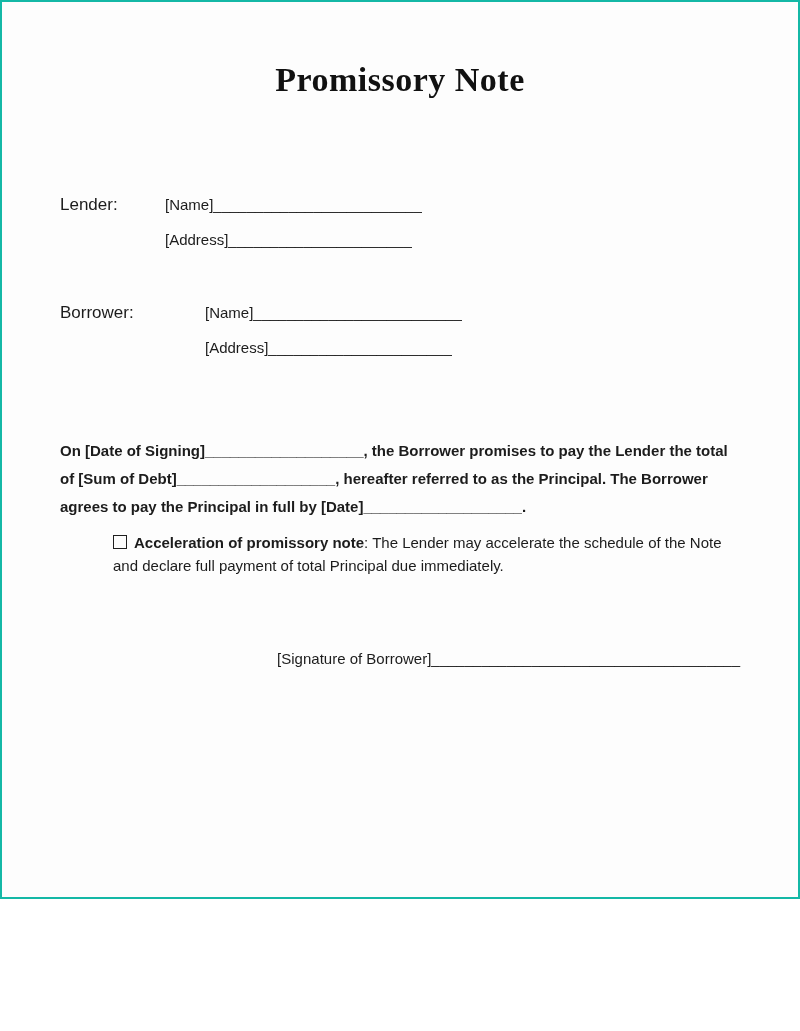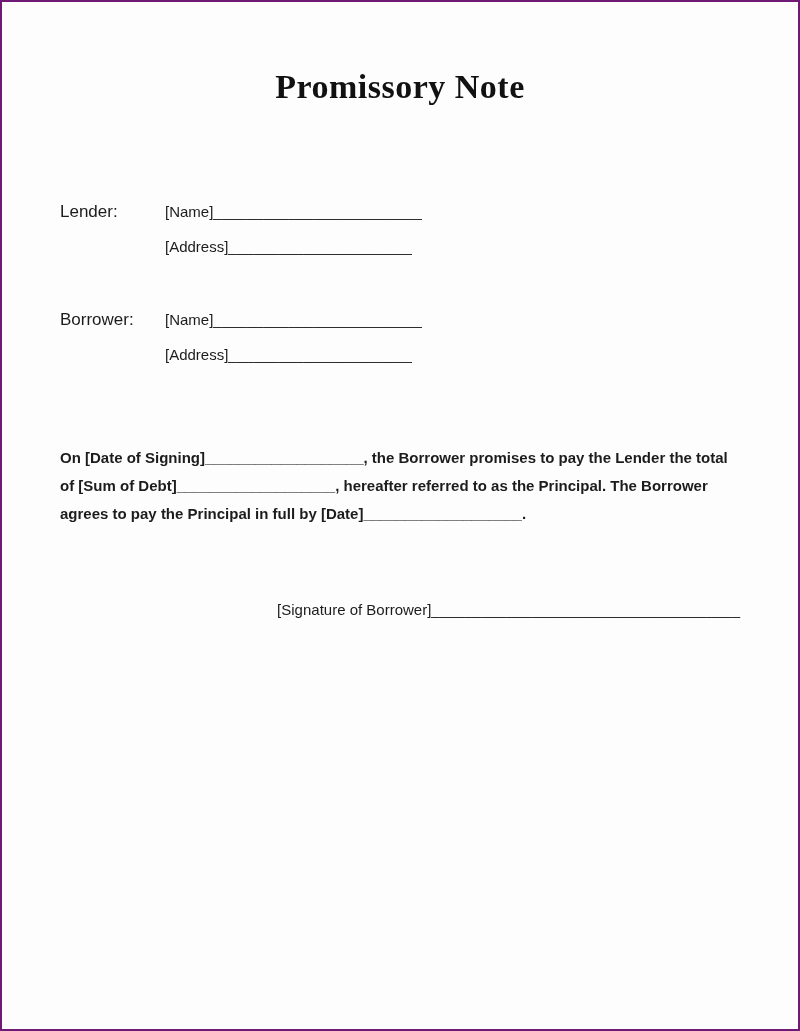--- a/index.html
+++ b/index.html
@@ -3,44 +3,44 @@
 <meta charset="utf-8">
 <style>
   html, body {
     margin: 0;
     padding: 0;
     background: #ffffff;
   }
   .page {
     position: relative;
     width: 800px;
-    height: 1031px;
+    height: 899px;
     box-sizing: border-box;
-    border: 2px solid #701a75;
+    border: 2px solid #14b8a6;
     background: #fdfdfd;
-    padding: 11px 58px;
+    padding: 4px 58px;
     overflow: hidden;
     font-family: "Liberation Sans", "DejaVu Sans", sans-serif;
     color: #1c1c1c;
   }
   .doc-title {
     margin: 53px 0 0 0;
     text-align: center;
     font-family: "Liberation Serif", "DejaVu Serif", serif;
     font-weight: 700;
     font-size: 34px;
     line-height: 1.25;
     color: #111111;
     letter-spacing: 0.5px;
   }
   .parties {
     margin-top: 93px;
   }
   .party-block { display: flex; }
-  .party-block.borrower { margin-top: 38px; }
+  .party-block.borrower { margin-top: 38px; gap: 40px; }
   .party-label {
     width: 105px;
     flex: 0 0 105px;
     font-size: 17px;
     line-height: 20px;
   }
   .party-fields { flex: 1; }
   .field-line {
     font-size: 15px;
     line-height: 20px;
@@ -102,16 +102,19 @@
         <div class="field-line">[Name]_________________________</div>
         <div class="field-line">[Address]______________________</div>
       </div>
     </div>
 
   </section>
 
   <p class="body-text promise-para">On [Date of Signing]___________________, the Borrower promises to pay the Lender the total of [Sum of Debt]___________________, hereafter referred to as the Principal. The Borrower agrees to pay the Principal in full by [Date]___________________.</p>
 
 
+  <div class="clause">
+    <span class="checkbox-box"></span><b>Acceleration of promissory note</b><span>: The Lender may accelerate the schedule of the Note and declare full payment of total Principal due immediately.</span>
+  </div>
 
   <div class="signature-line">[Signature of Borrower]_____________________________________</div>
 
 </div>
 
 </body></html>

